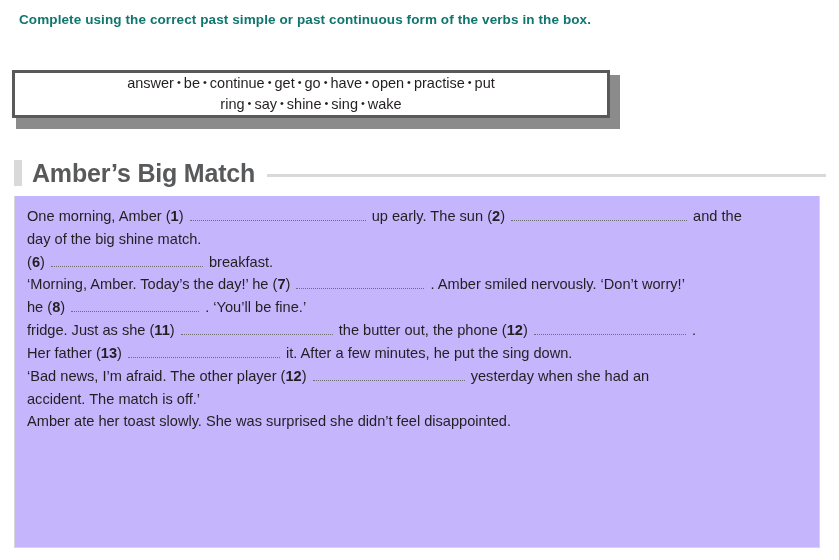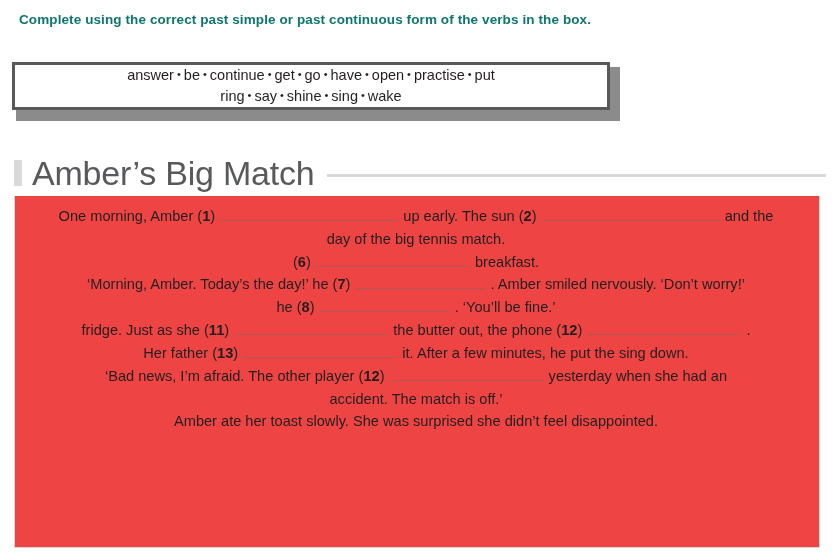--- a/index.html
+++ b/index.html
@@ -30,21 +30,21 @@
     font-weight: bold;
     color: #0f766e;
     line-height: 1.42;
     letter-spacing: 0.1px;
   }
 
   
   .wordbox-wrap {
     position: absolute;
     left: 12px;
-    top: 62px;
+    top: 70px;
     width: 606px;
     height: 56px;
     padding-left: 20px;
   }
   .wordbox-shadow {
     position: absolute;
     left: 4px;
     top: 5px;
     width: 604px;
     height: 54px;
@@ -91,22 +91,22 @@
     display: flex;
     align-items: center;
   }
   .title-bar-left {
     width: 8px;
     height: 26px;
     background: #d9d9d9;
     margin-right: 10px;
   }
   .title-text {
-    font-size: 34px;
-    font-weight: normal;
+    font-size: 25px;
+    font-weight: bold;
     color: #58595b;
     letter-spacing: -0.2px;
     white-space: nowrap;
   }
   .title-rule {
     flex: 1;
     height: 3px;
     background: #d9d9d9;
     margin-left: 12px;
     margin-top: 4px;
@@ -114,24 +114,23 @@
 
   
   .storybox {
     position: absolute;
     left: 14px;
     top: 196px;
     width: 806px;
     height: 352px;
     border: 1px solid #d7d7d7;
     border-top: none;
-    background: #ef4444;
+    background: #c4b5fd;
     box-sizing: border-box;
     padding: 9px 14px 0 12px;
-    text-align: center;
   }
   .story {
     font-size: 14.6px;
     line-height: 1.53;
     color: #231f20;
   }
   .story p {
     margin: 0 0 0.5px 0;
   }
   .story .num {
@@ -172,21 +171,21 @@
     <div class="title-text">Amber’s Big Match</div>
     <div class="title-rule"></div>
   </div>
 
   <div class="storybox">
     <div class="story">
 
       <p><span>One morning, Amber (</span><span class="num">1</span><span>) </span><span class="gap g-long"></span><span> up early. The sun (</span><span class="num">2</span><span>) </span><span class="gap g-long"></span><span> and the</span></p>
 
 
-      <p>day of the big tennis match.</p>
+      <p>day of the big shine match.</p>
 
 
       <p><span>(</span><span class="num">6</span><span>) </span><span class="gap g-med"></span><span> breakfast.</span></p>
 
       <p><span>‘Morning, Amber. Today’s the day!’ he (</span><span class="num">7</span><span>) </span><span class="gap g-sm"></span><span> . Amber smiled nervously. ‘Don’t worry!’</span></p>
 
       <p><span>he (</span><span class="num">8</span><span>) </span><span class="gap g-sm"></span><span> . ‘You’ll be fine.’</span></p>
 
 
       <p><span>fridge. Just as she (</span><span class="num">11</span><span>) </span><span class="gap g-med"></span><span> the butter out, the phone (</span><span class="num">12</span><span>) </span><span class="gap g-med"></span><span> .</span></p>

